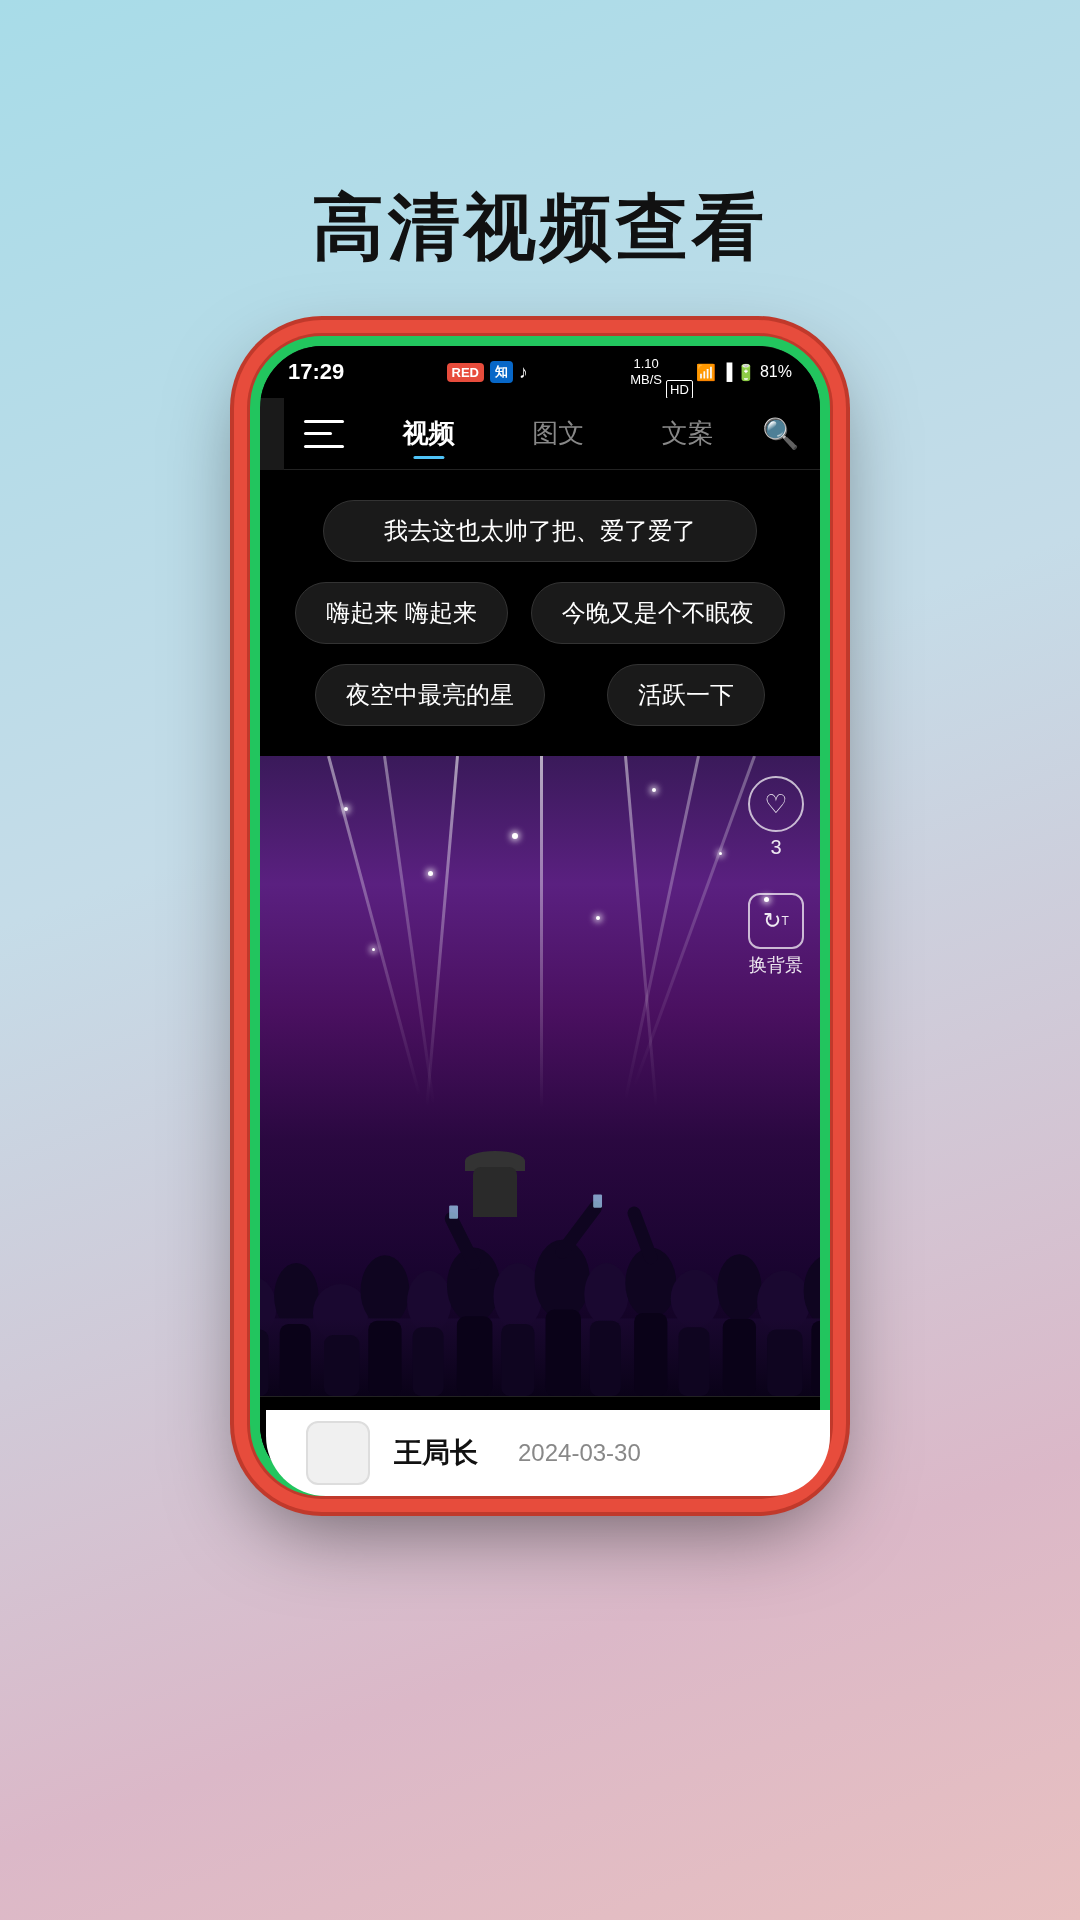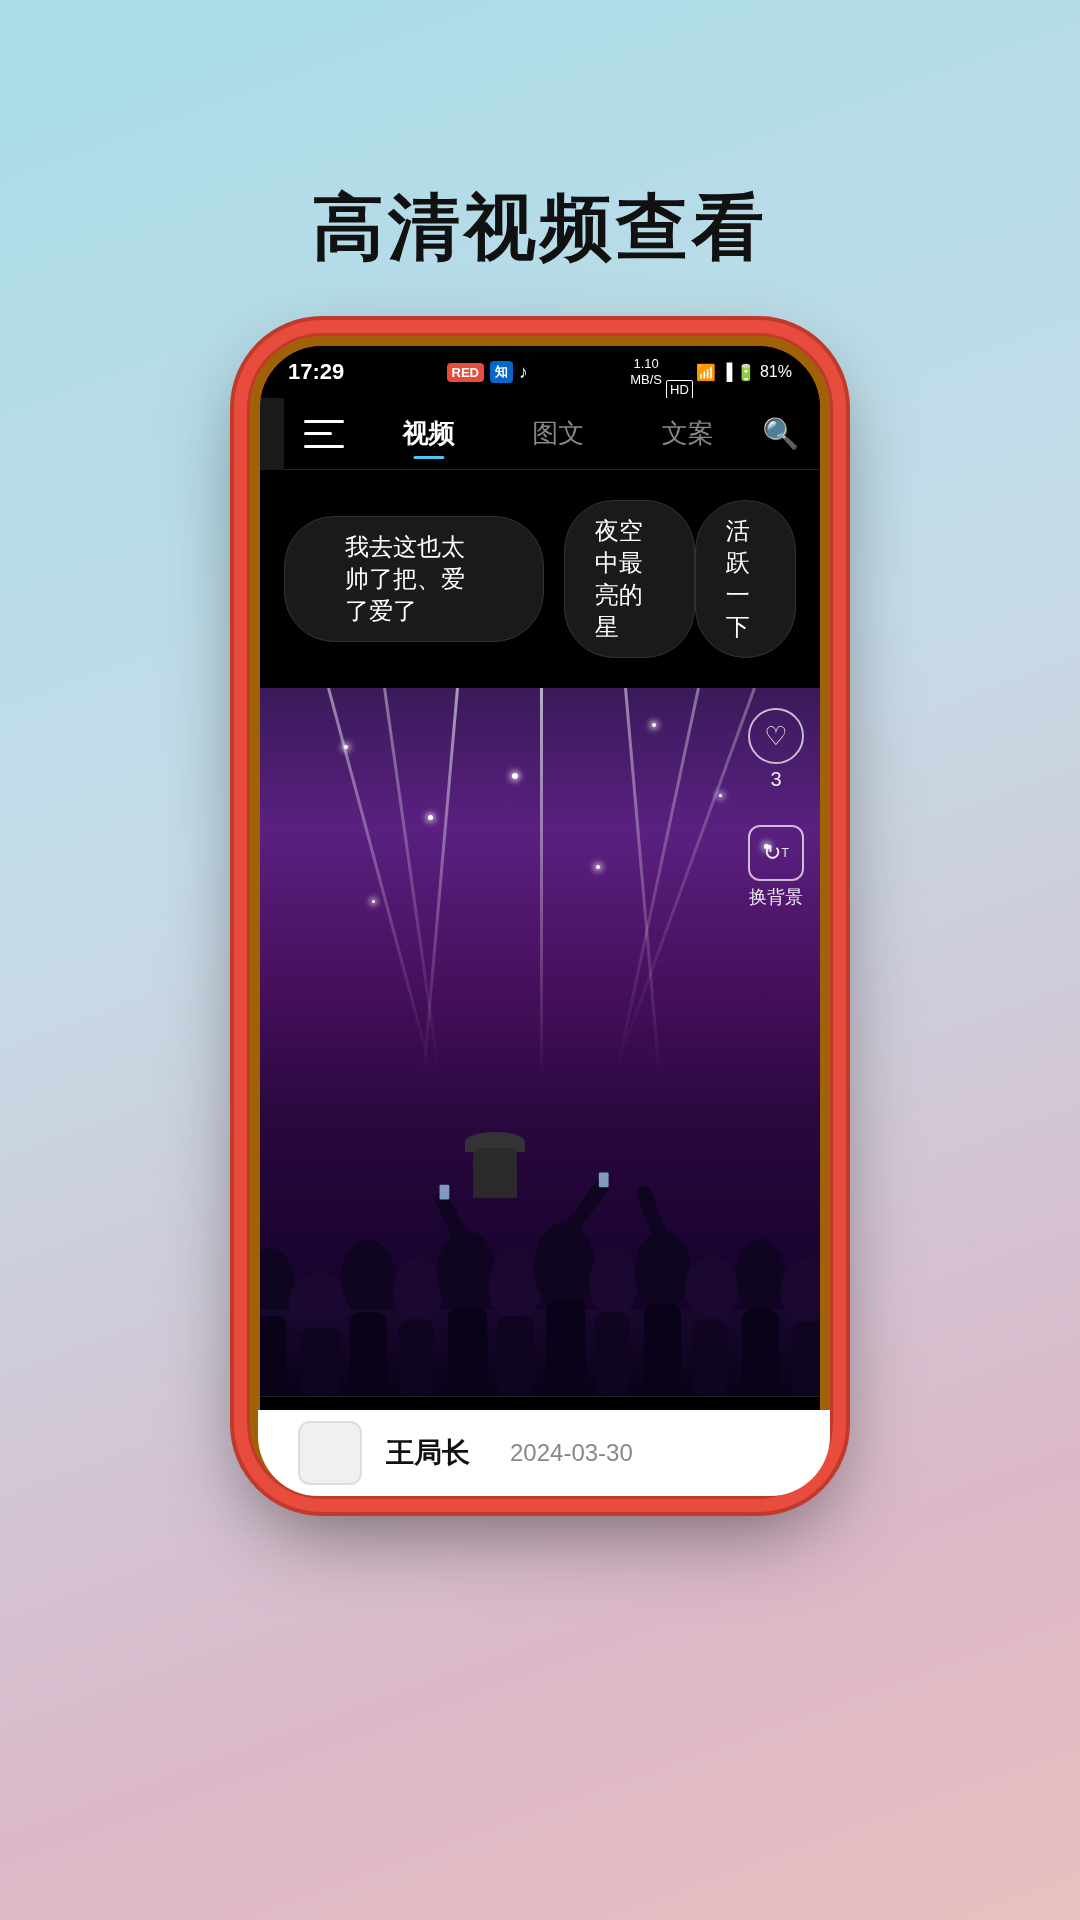--- a/index.html
+++ b/index.html
@@ -32,21 +32,21 @@
       position: relative;
       width: 580px;
       height: 1160px;
     }
 
     .phone-outer {
       width: 100%;
       height: 100%;
       background: #1a1a1a;
       border-radius: 72px;
-      border: 10px solid #a16207;
+      border: 10px solid #22c55e;
       box-shadow:
         0 0 0 3px #c0392b,
         0 0 0 16px #e74c3c,
         0 0 0 20px #c0392b,
         0 30px 80px rgba(0,0,0,0.5);
       overflow: hidden;
       display: flex;
       flex-direction: column;
     }
 
@@ -179,20 +179,21 @@
       flex: 1;
       display: flex;
       flex-direction: column;
       overflow: hidden;
     }
 
     
     .tags-area {
       padding: 30px 24px;
       display: flex;
+      flex-direction: column;
       gap: 20px;
       justify-content: space-between;
     }
 
     .tag-row {
       display: flex;
       justify-content: space-around;
       align-items: center;
     }
 
@@ -430,20 +431,24 @@
         <span class="nav-tab">文案</span>
       </div>
       <span class="nav-search">🔍</span>
     </div>
 
     <div class="content-area">
 
       <div class="tags-area">
         <div class="tag-row single">
           <span class="tag-pill">我去这也太帅了把、爱了爱了</span>
+        </div>
+        <div class="tag-row">
+          <span class="tag-pill">嗨起来 嗨起来</span>
+          <span class="tag-pill">今晚又是个不眠夜</span>
         </div>
         <div class="tag-row">
           <span class="tag-pill">夜空中最亮的星</span>
           <span class="tag-pill">活跃一下</span>
         </div>
       </div>
 
       <div class="video-area">
         <div class="video-thumbnail">
 
@@ -537,21 +542,21 @@
       </div>
 
       <div class="bottom-actions">
         <span class="download-icon">⬇</span>
         <span class="download-label">下载图文</span>
       </div>
 
     </div>
   </div>
 
-  <div class="author-bar" style="position:absolute;bottom:0;left:8px;right:0;background:#fff;height:86px;display:flex;align-items:center;padding:0 40px;gap:24px;border-radius:0 0 60px 60px;overflow:hidden;">
+  <div class="author-bar" style="position:absolute;bottom:0;left:16px;right:0;background:#fff;height:86px;display:flex;align-items:center;padding:0 40px;gap:24px;border-radius:0 0 60px 60px;overflow:hidden;">
     <div class="author-avatar">
 
       <svg width="44" height="44" viewBox="0 0 44 44" fill="none">
         <rect width="44" height="44" rx="8" fill="#f0f0f0"></rect>
         <text x="50%" y="55%" dominant-baseline="middle" text-anchor="middle" font-size="24">🤝</text>
       </svg>
     </div>
     <span class="author-name">王局长</span>
     <span class="author-date">2024-03-30</span>
   </div>

